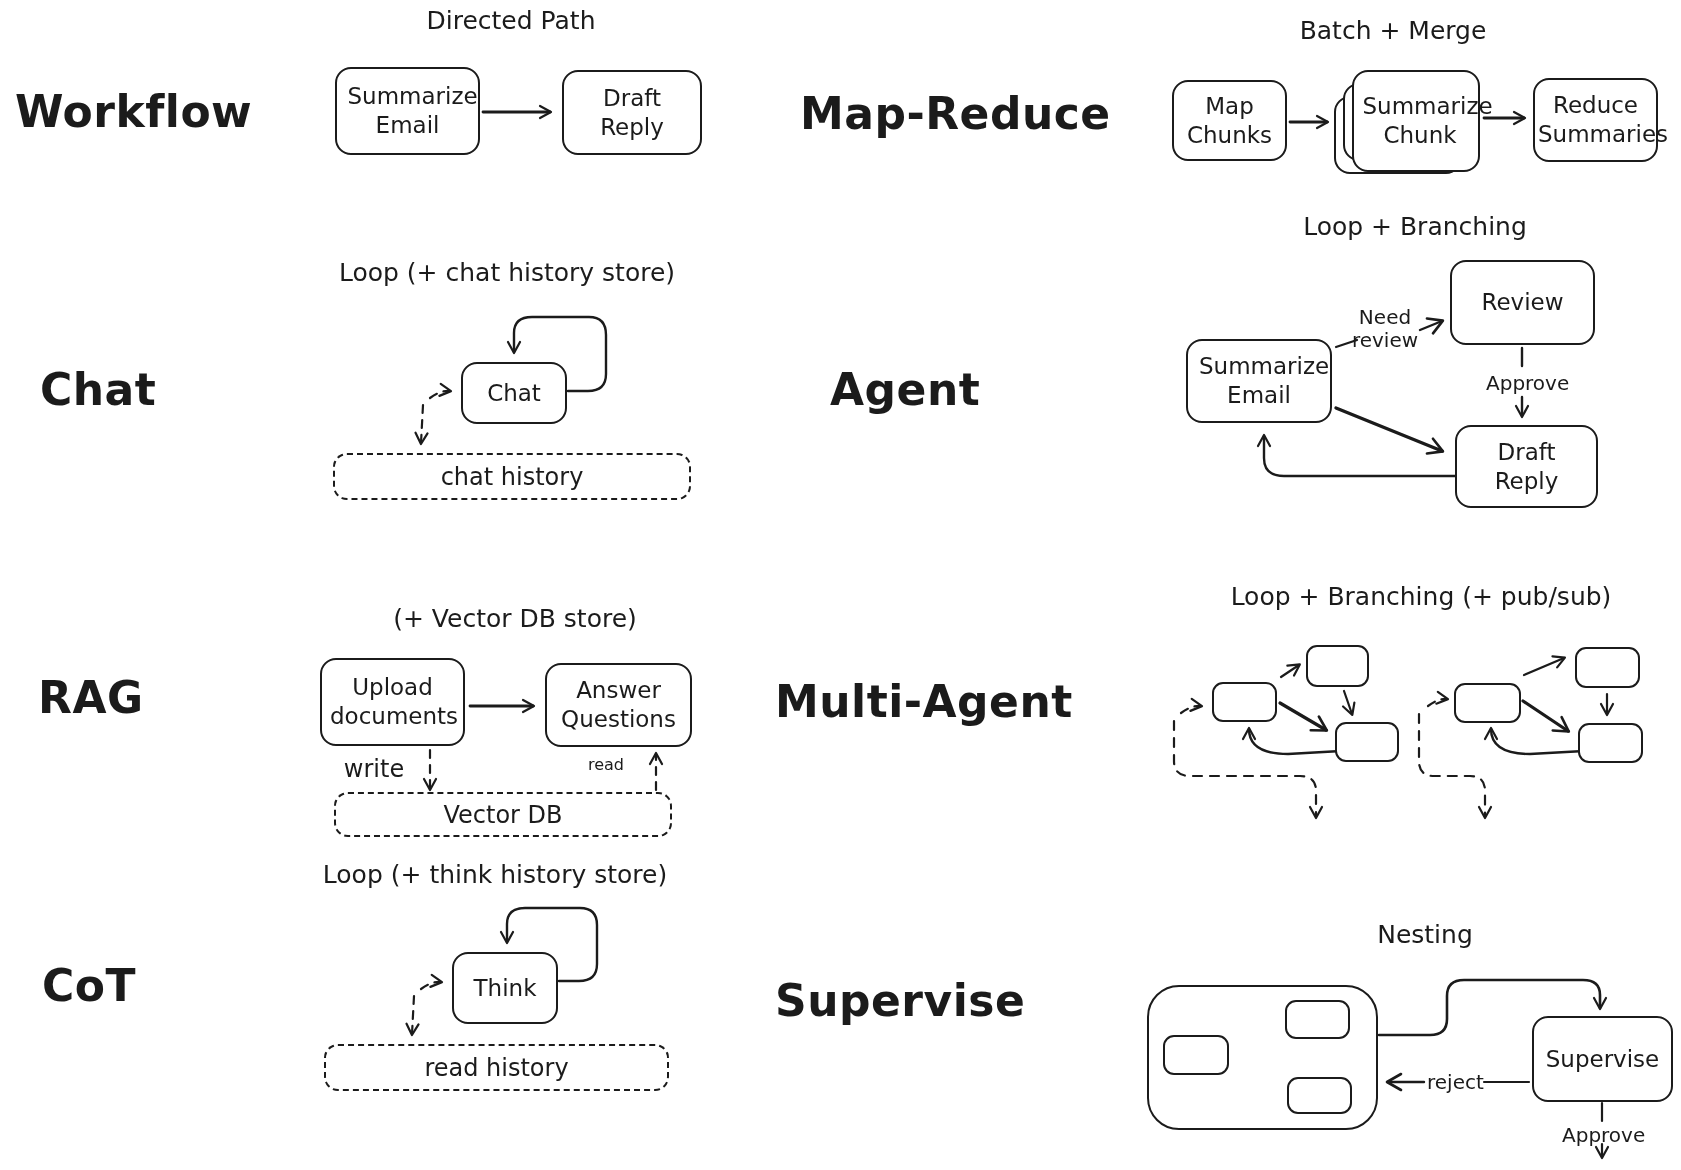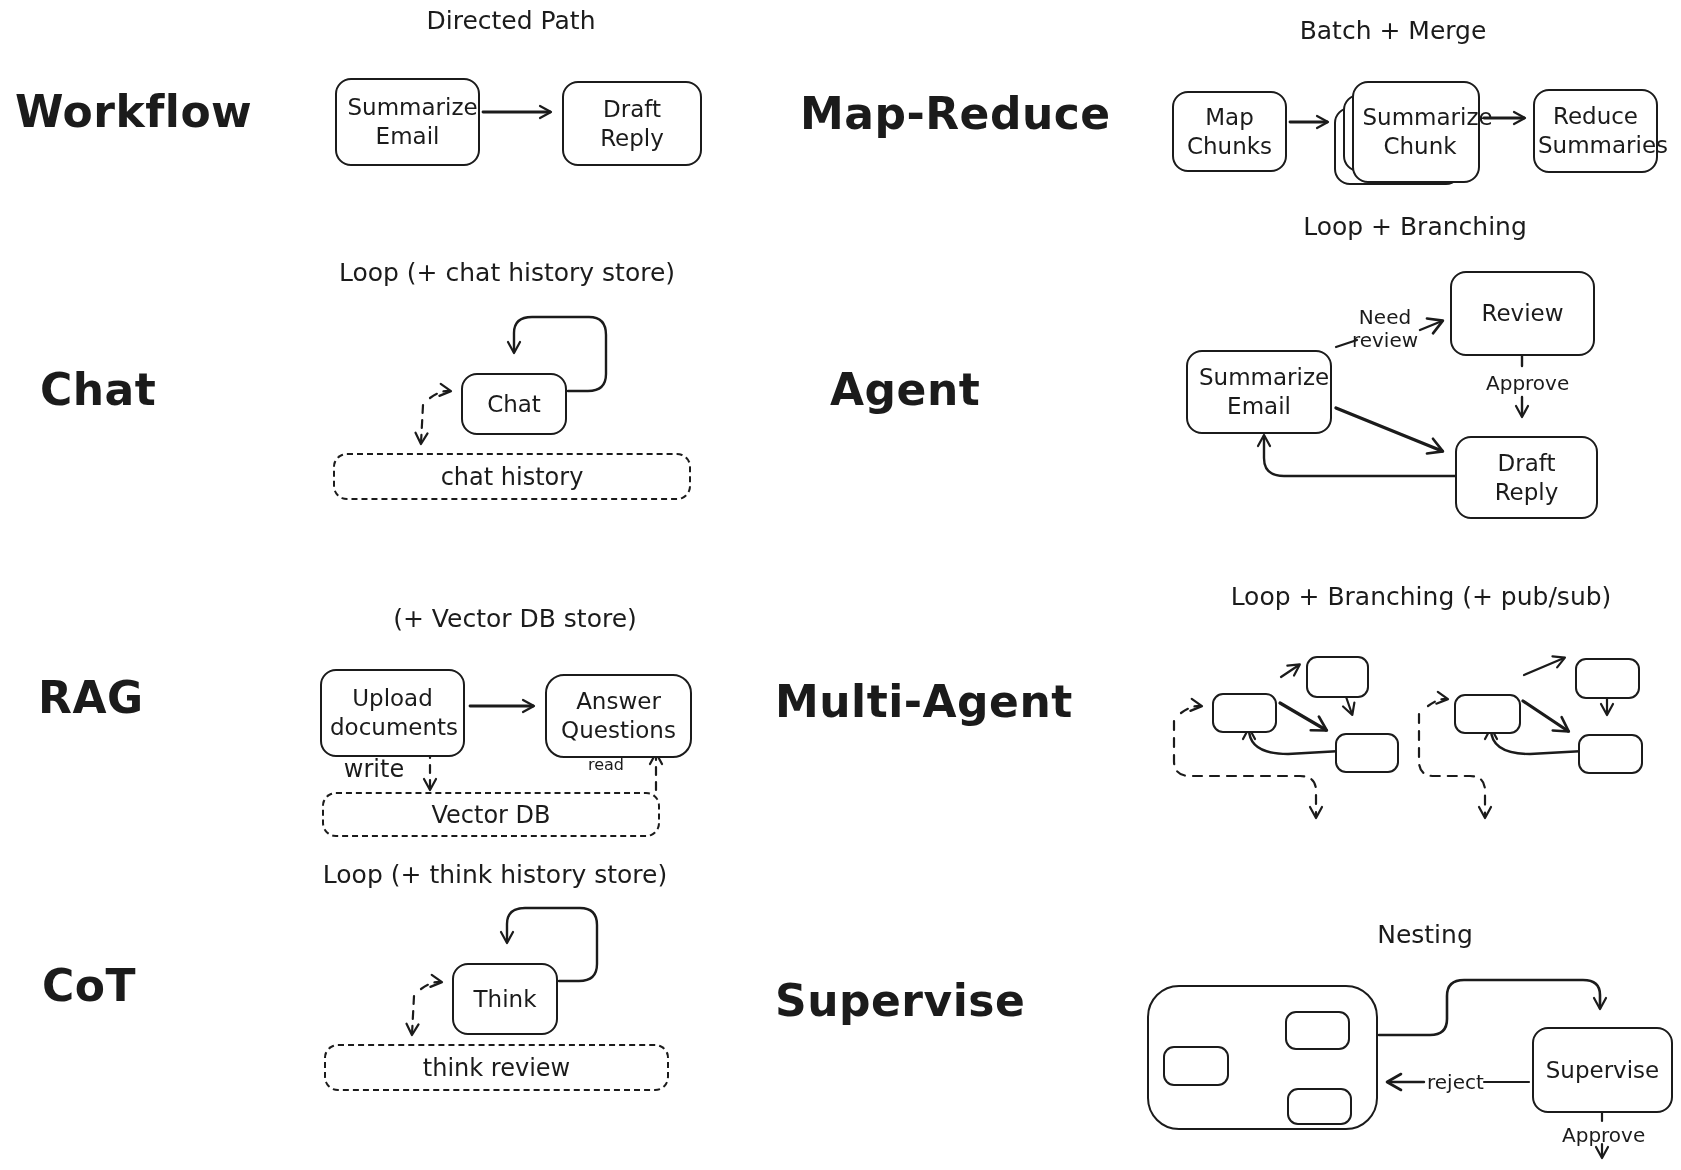--- a/index.html
+++ b/index.html
@@ -11,21 +11,21 @@
   .section-label{
     font-size:44px;font-weight:700;letter-spacing:0.5px;white-space:nowrap;
   }
   .diagram-title{
     font-size:25px;font-weight:400;text-align:center;white-space:nowrap;
     transform:translateX(-50%);
   }
   .node{
     background:#ffffff;border:2.6px solid #1b1b1b;border-radius:16px;
     display:flex;align-items:center;justify-content:center;text-align:center;
-    font-size:23px;line-height:1.25;margin-top:11px;
+    font-size:23px;line-height:1.25;
   }
   .node span{display:block;}
   .node.small{border-radius:11px;border-width:2.4px;}
   .store{
     background:#ffffff;border:2.6px dashed #1b1b1b;border-radius:14px;
     display:flex;align-items:center;justify-content:center;text-align:center;
     font-size:24px;
   }
   .annot{
     font-size:20px;text-align:center;line-height:1.15;
@@ -162,47 +162,47 @@
     <span style="max-width:80px;">Draft Reply</span>
   </div>
   <div class="abs annot" style="left:1350px;top:306px;width:70px;">Need review</div>
   <div class="abs annot" style="left:1486px;top:372px;width:80px;">Approve</div>
 
   <div class="abs section-label" style="left:38px;top:672px;">RAG</div>
   <div class="abs diagram-title" style="left:515px;top:604px;">(+ Vector DB store)</div>
   <div class="abs node" style="left:320px;top:658px;width:145px;height:88px;">
     <span style="max-width:125px;">Upload documents</span>
   </div>
-  <div class="abs node" style="left:545px;top:663px;width:147px;height:84px;border-radius:19px;">
+  <div class="abs node" style="left:545px;top:663px;width:147px;height:84px;">
     <span style="max-width:115px;">Answer Questions</span>
   </div>
   <div class="abs annot" style="left:338px;top:756px;width:72px;font-size:24px;">write</div>
   <div class="abs annot" style="left:574px;top:756px;width:64px;font-size:16px;">read</div>
-  <div class="abs store" style="left:322px;top:792px;width:338px;height:45px;">
+  <div class="abs store" style="left:334px;top:792px;width:338px;height:45px;">
     <span>Vector DB</span>
   </div>
 
   <div class="abs section-label" style="left:775px;top:676px;">Multi-Agent</div>
   <div class="abs diagram-title" style="left:1421px;top:582px;">Loop + Branching (+ pub/sub)</div>
 
   <div class="abs node small" style="left:1212px;top:682px;width:65px;height:40px;"></div>
   <div class="abs node small" style="left:1306px;top:645px;width:63px;height:42px;"></div>
   <div class="abs node small" style="left:1335px;top:722px;width:64px;height:40px;"></div>
 
   <div class="abs node small" style="left:1454px;top:683px;width:67px;height:40px;"></div>
   <div class="abs node small" style="left:1575px;top:647px;width:65px;height:41px;"></div>
   <div class="abs node small" style="left:1578px;top:723px;width:65px;height:40px;"></div>
 
   <div class="abs section-label" style="left:42px;top:960px;">CoT</div>
   <div class="abs diagram-title" style="left:495px;top:860px;">Loop (+ think history store)</div>
   <div class="abs node" style="left:452px;top:952px;width:106px;height:72px;">
     <span>Think</span>
   </div>
   <div class="abs store" style="left:324px;top:1044px;width:345px;height:47px;">
-    <span>think review</span>
+    <span>read history</span>
   </div>
 
   <div class="abs section-label" style="left:775px;top:975px;">Supervise</div>
   <div class="abs diagram-title" style="left:1425px;top:920px;">Nesting</div>
   <div class="abs container-node" style="left:1147px;top:985px;width:231px;height:145px;"></div>
   <div class="abs node small" style="left:1163px;top:1035px;width:66px;height:40px;"></div>
   <div class="abs node small" style="left:1285px;top:1000px;width:65px;height:39px;"></div>
   <div class="abs node small" style="left:1287px;top:1077px;width:65px;height:37px;"></div>
   <div class="abs node" style="left:1532px;top:1016px;width:141px;height:86px;">
     <span>Supervise</span>

